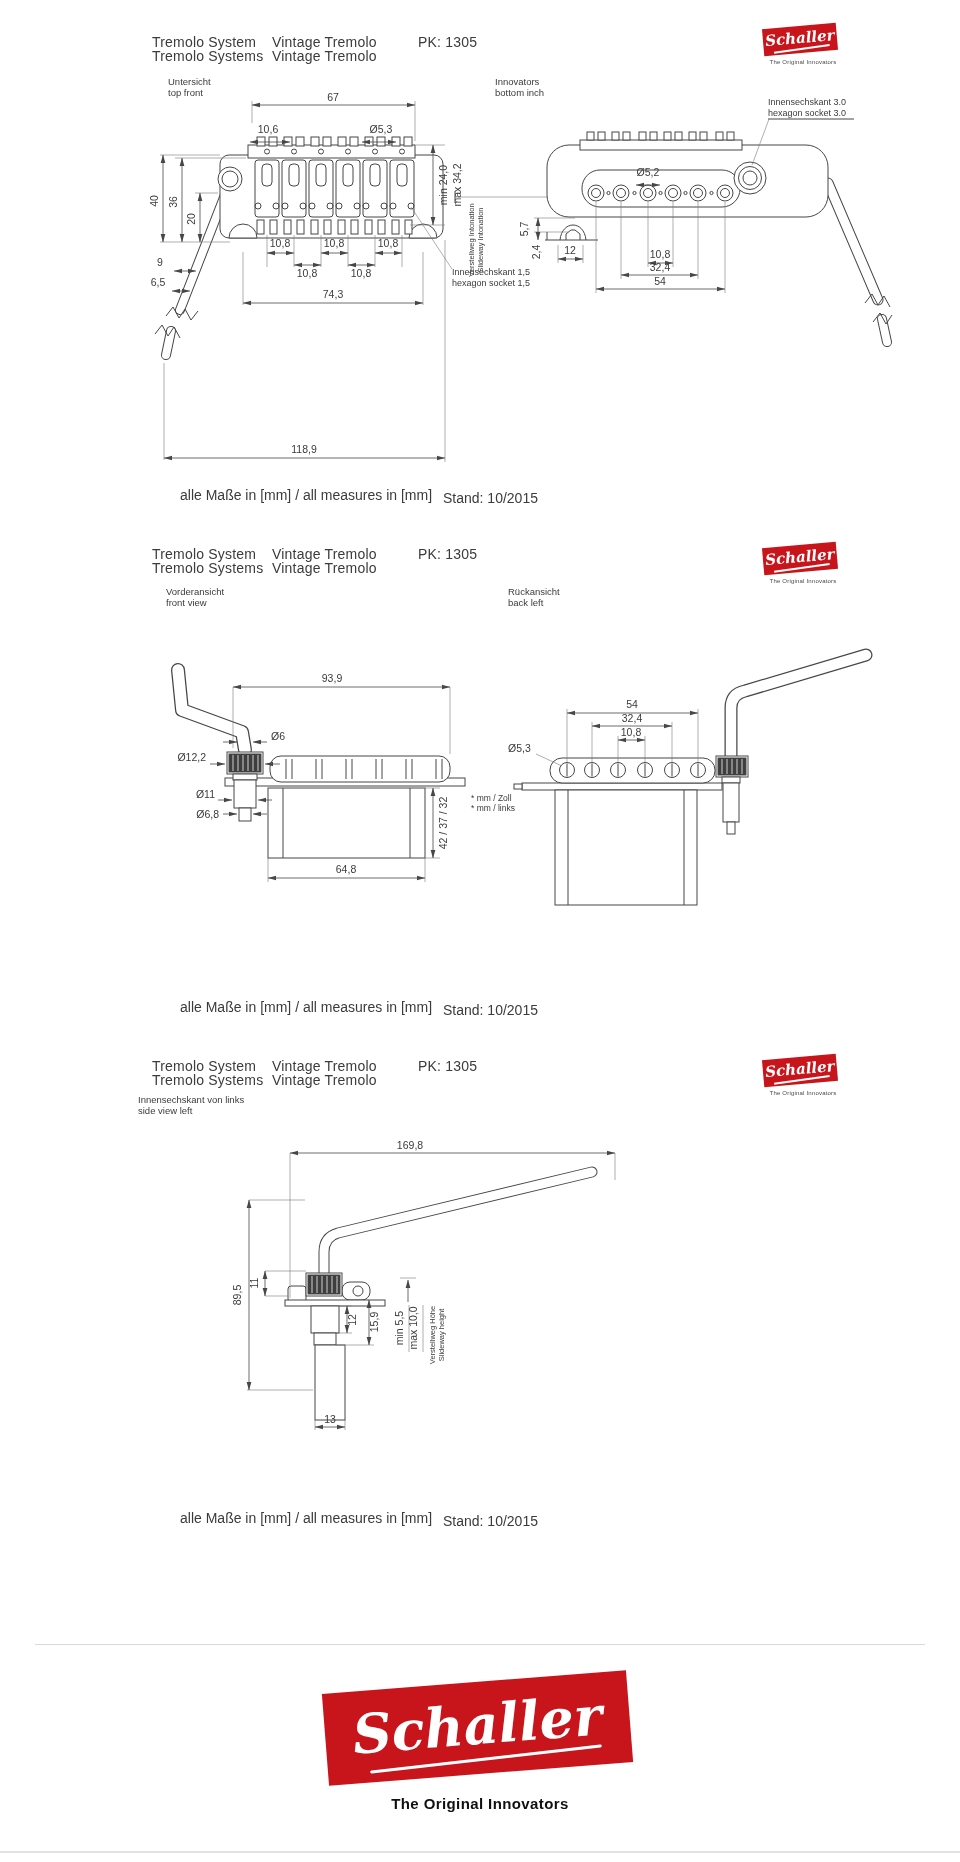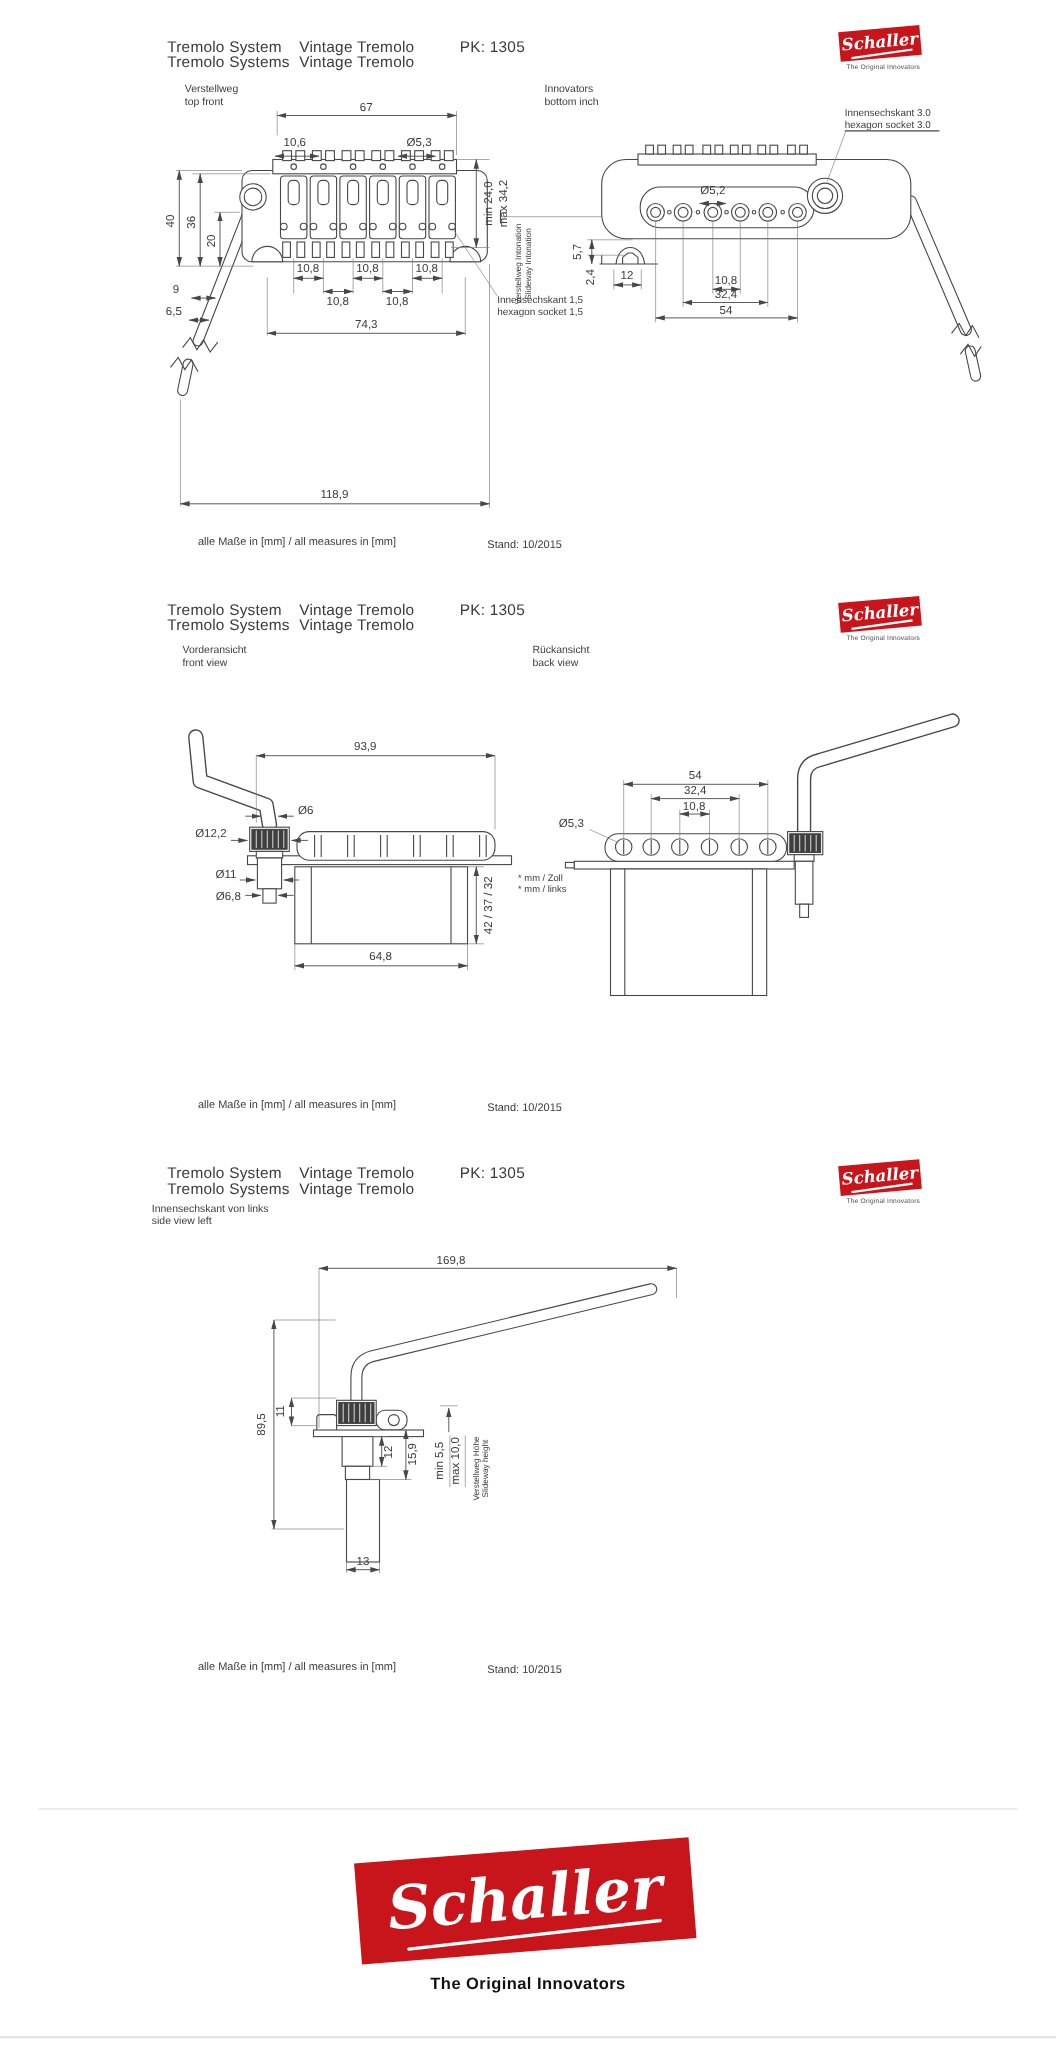--- a/index.html
+++ b/index.html
@@ -1,21 +1,21 @@
 <!DOCTYPE html>
 <html><head>
 <meta charset="utf-8">
 <style>
   html,body{margin:0;padding:0;background:#fff;}
   body{width:960px;height:1862px;position:relative;overflow:hidden;
        font-family:"Liberation Sans",sans-serif;color:#3b3b3b;}
   .abs{position:absolute;}
   .hcol{font-size:14px;line-height:13.5px;letter-spacing:.2px;white-space:nowrap;}
   .vlabel{font-size:9.5px;line-height:11px;white-space:nowrap;}
-  .ftr{font-size:10px;white-space:nowrap;}
+  .ftr{font-size:14px;white-space:nowrap;}
   .note{font-size:8.5px;line-height:10px;white-space:nowrap;padding-left:46px;}
   
   svg{overflow:visible;}
   .sh{fill:#fff;stroke:#474747;stroke-width:1;}
   .ln{fill:none;stroke:#474747;stroke-width:1;}
   .ex{fill:none;stroke:#7b7b7b;stroke-width:.6;}
   .dm{fill:none;stroke:#474747;stroke-width:.8;marker-start:url(#ar);marker-end:url(#ar);}
   .de{fill:none;stroke:#474747;stroke-width:.8;marker-end:url(#ar);}
   .rodD{stroke:#474747;fill:none;stroke-linecap:round;stroke-linejoin:round;}
   .rodW{stroke:#fff;fill:none;stroke-linecap:round;stroke-linejoin:round;}
@@ -86,21 +86,21 @@
 
 <div class="abs minilogo" style="left:763px;top:26px">
   <div class="mlbox">
     <span class="mlscript">Schaller</span>
     <span class="mlswash"></span>
   </div>
   <div class="mltag">The Original Innovators</div>
 </div>
 
 <div class="abs vlabel" style="left:168px;top:76px">
-  <div>Verstellweg</div>
+  <div>Untersicht</div>
   <div>top front</div>
 </div>
 <div class="abs vlabel" style="left:495px;top:76px">
   <div>Innovators</div>
   <div>bottom inch</div>
 </div>
 
 <svg class="abs" style="left:100px;top:85px" width="440" height="400" viewBox="0 0 440 400">
   <g>
     <line class="rodD" stroke-width="10" x1="130" y1="97" x2="80" y2="225"></line>
@@ -281,23 +281,23 @@
     <span class="mlscript">Schaller</span>
     <span class="mlswash"></span>
   </div>
   <div class="mltag">The Original Innovators</div>
 </div>
 
 <div class="abs vlabel" style="left:166px;top:586px">
   <div>Vorderansicht</div>
   <div>front view</div>
 </div>
-<div class="abs vlabel" style="left:484px;top:586px">
+<div class="abs vlabel" style="left:508px;top:586px">
   <div>Rückansicht</div>
-  <div>back view</div>
+  <div>back left</div>
 </div>
 
 <svg class="abs" style="left:120px;top:630px" width="360" height="300" viewBox="0 0 360 300">
   <g>
     <path class="rodD" stroke-width="14" d="M58,40 L62,80 L122,102 L125,120"></path>
     <path class="rodW" stroke-width="11.5" d="M58,40 L62,80 L122,102 L125,120"></path>
   </g>
   <g>
     <rect class="sh" x="105" y="148" width="240" height="8"></rect>
     <rect class="sh" x="150" y="126" width="180" height="26" rx="11"></rect>

